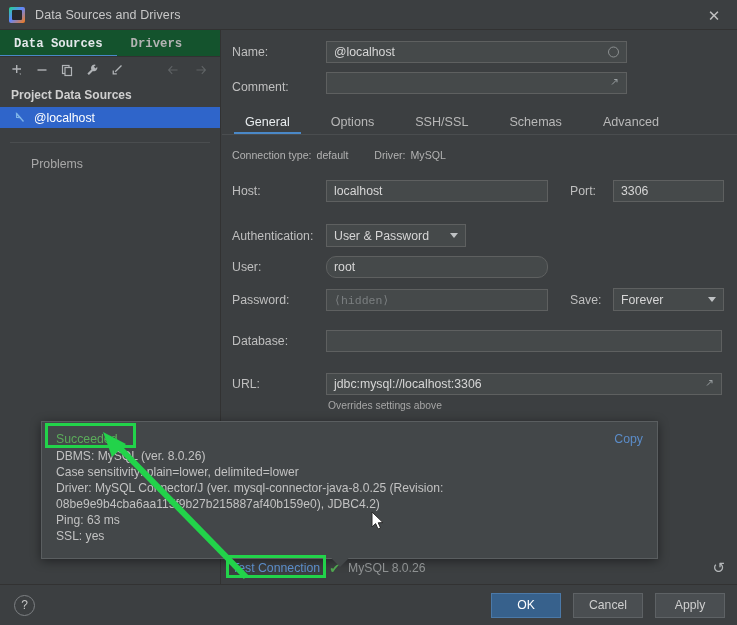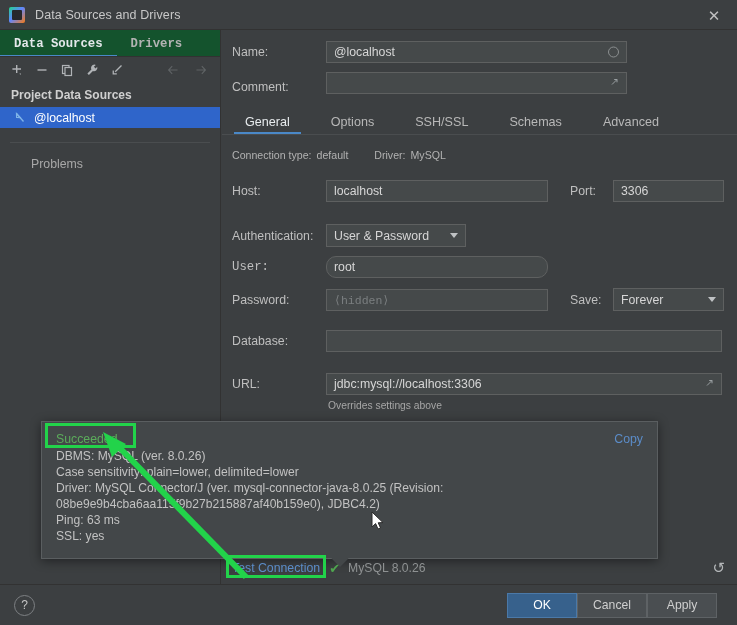--- a/index.html
+++ b/index.html
@@ -167,21 +167,21 @@
   
   .bottombar {
     position: absolute; left: 0; top: 584px; width: 737px; height: 41px;
     background: #3c3f41; border-top: 1px solid #323232; display: flex; align-items: center;
   }
   .helpbtn {
     width: 21px; height: 21px; margin-left: 14px; border-radius: 50%;
     border: 1px solid #7d8083; color: #c6c6c6; font-size: 12px;
     display: flex; align-items: center; justify-content: center;
   }
-  .btns { margin-left: auto; margin-right: 20px; display: flex; gap: 0; justify-content: center; }
+  .btns { margin-left: auto; margin-right: 12px; display: flex; gap: 12px; justify-content: center; }
   .btn {
     min-width: 70px; height: 25px; border: 1px solid #5e6265; background: #4a4e51;
     color: #cfcfcf; font-size: 12.2px; display: flex; align-items: center; justify-content: center;
   }
   .btn.primary { background: #37618c; border-color: #4b79a8; color: #ffffff; }
   .cursor { position: absolute; pointer-events: none; }
 </style>
 </head>
 <body>
 
@@ -312,21 +312,21 @@
       <div class="lbl" style="width:94px;">Authentication:</div>
       <div class="combo" style="width:140px;">
         <span>User &amp; Password</span>
         <span class="arrow">
             <span class="tri"></span>
           </span>
       </div>
     </div>
 
     <div class="row" style="position:absolute;left:10px;top:226px;width:500px;">
-      <div class="lbl" style="width:94px;font-family:Liberation Mono, monospace;">User:</div>
+      <div class="lbl" style="width:94px;">User:</div>
       <div class="fld" style="width:222px;border-radius:10px;">
         <span>root</span>
       </div>
     </div>
 
     <div class="row" style="position:absolute;left:10px;top:258px;width:500px;">
       <div class="lbl" style="width:94px;">Password:</div>
       <div class="fld" style="width:222px;">
         <span class="ph">⟨hidden⟩</span>
       </div>

